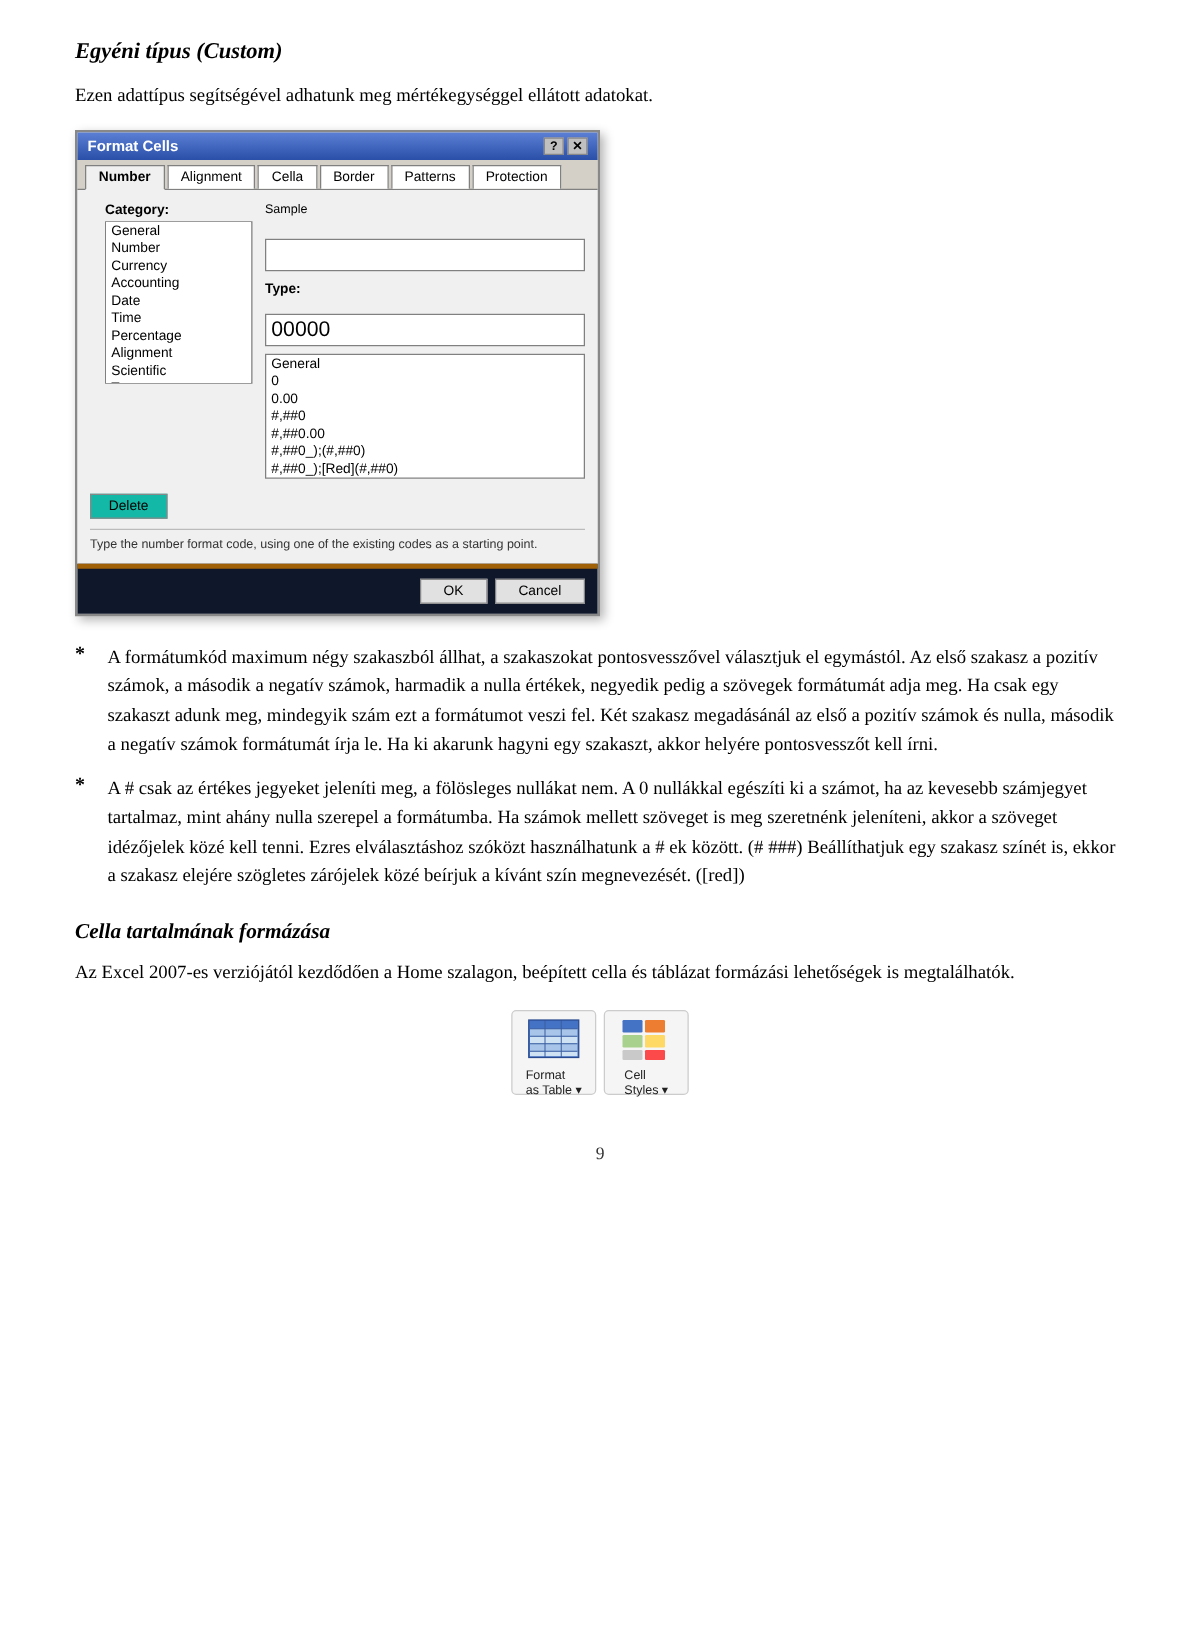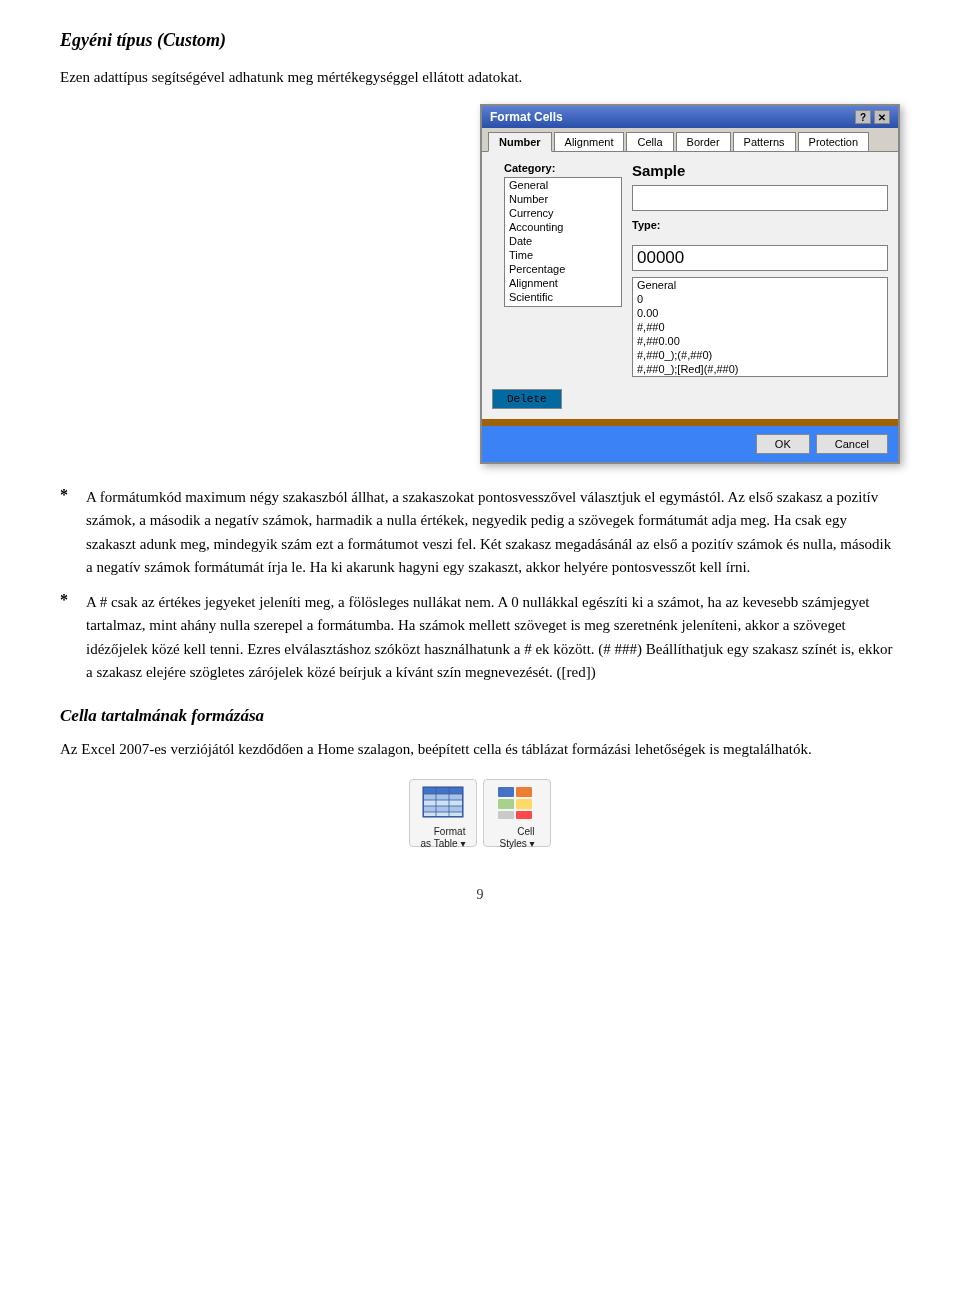--- a/index.html
+++ b/index.html
@@ -21,21 +21,21 @@
       font-weight: bold;
       font-size: 18px;
       margin-bottom: 18px;
     }
     .intro-text {
       font-size: 15px;
       margin-bottom: 18px;
     }
     .dialog-container {
       display: flex;
-      justify-content: flex-end;
+      justify-content: flex-start;
       margin-bottom: 22px;
     }
     
     .dialog {
       border: 2px solid #888;
       background: #f0f0f0;
       width: 420px;
       font-family: Arial, sans-serif;
       font-size: 12px;
       box-shadow: 3px 3px 8px rgba(0,0,0,0.3);
@@ -121,23 +121,23 @@
     }
     .sample-box {
       border: 1px solid #808080;
       background: #fff;
       padding: 4px 6px;
       margin-bottom: 8px;
       min-height: 26px;
       font-size: 11px;
     }
     .sample-label {
-      font-size: 15px;
-      font-weight: bold;
-      margin-bottom: 6px;
+      font-size: 10px;
+      font-weight: normal;
+      margin-bottom: 18px;
     }
     .type-label {
       font-size: 11px;
       font-weight: bold;
       margin-bottom: 14px;
     }
     .type-input {
       width: 100%;
       border: 1px solid #808080;
       background: #fff;
@@ -157,39 +157,38 @@
       color: #333;
       margin-top: 8px;
       border-top: 1px solid #bbb;
       padding-top: 6px;
     }
     .dialog-buttons {
       display: flex;
       justify-content: flex-end;
       gap: 6px;
       padding: 8px 10px;
-      background: #3b82f6;
-      border-top: 7px solid #a16207;
+      background: #0f172a;
+      border-top: 4px solid #a16207;
     }
     .dialog-btn {
       padding: 3px 18px;
       background: #e1e1e1;
       border: 1px solid #888;
       font-size: 11px;
       cursor: pointer;
       font-family: Arial, sans-serif;
     }
     .delete-btn {
       margin-top: 6px;
       padding: 3px 14px;
-      background: #0369a1;
+      background: #14b8a6;
       border: 1px solid #888;
       font-size: 11px;
       cursor: pointer;
-      font-family: Liberation Mono, monospace;
     }
     .bullet-row {
       display: flex;
       gap: 8px;
       margin-bottom: 12px;
     }
     .bullet-star {
       font-size: 16px;
       font-weight: bold;
       margin-top: 0;
@@ -235,21 +234,21 @@
       width: 44px;
       height: 38px;
       margin-bottom: 3px;
       display: flex;
       align-items: center;
       justify-content: center;
     }
     .icon-btn-label {
       font-family: Arial, sans-serif;
       font-size: 10px;
-      text-align: right;
+      text-align: left;
       line-height: 1.2;
       color: #222;
     }
     .page-number {
       text-align: center;
       font-size: 14px;
       margin-top: 40px;
       color: #333;
     }
   </style>
@@ -313,20 +312,21 @@
               <div class="listbox-item">#,##0</div>
               <div class="listbox-item">#,##0.00</div>
               <div class="listbox-item">#,##0_);(#,##0)</div>
               <div class="listbox-item">#,##0_);[Red](#,##0)</div>
             </div>
           </div>
         </div>
         <div style="display:flex; justify-content:flex-start; margin-top:6px;">
           <button class="delete-btn">Delete</button>
         </div>
+        <div class="dialog-footer-note">Type the number format code, using one of the existing codes as a starting point.</div>
       </div>
 
       <div class="dialog-buttons">
         <button class="dialog-btn">OK</button>
         <button class="dialog-btn">Cancel</button>
       </div>
     </div>
   </div>
 
   <div class="bullet-row">

